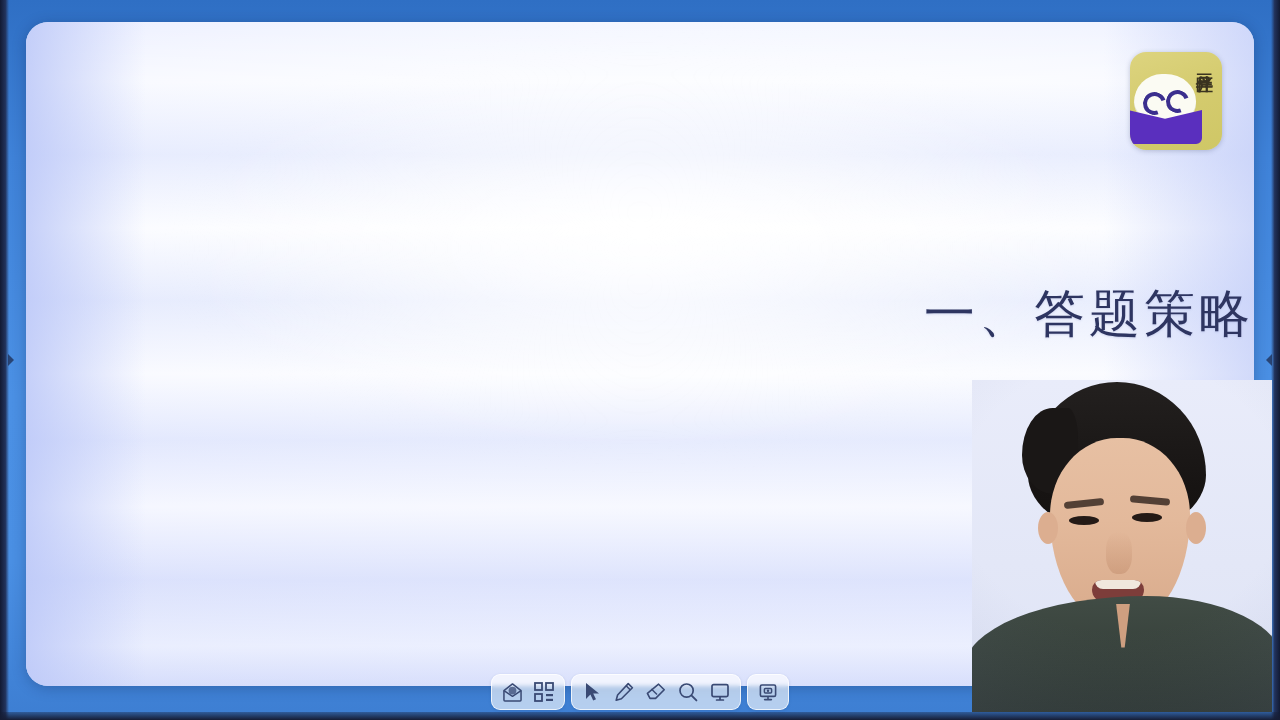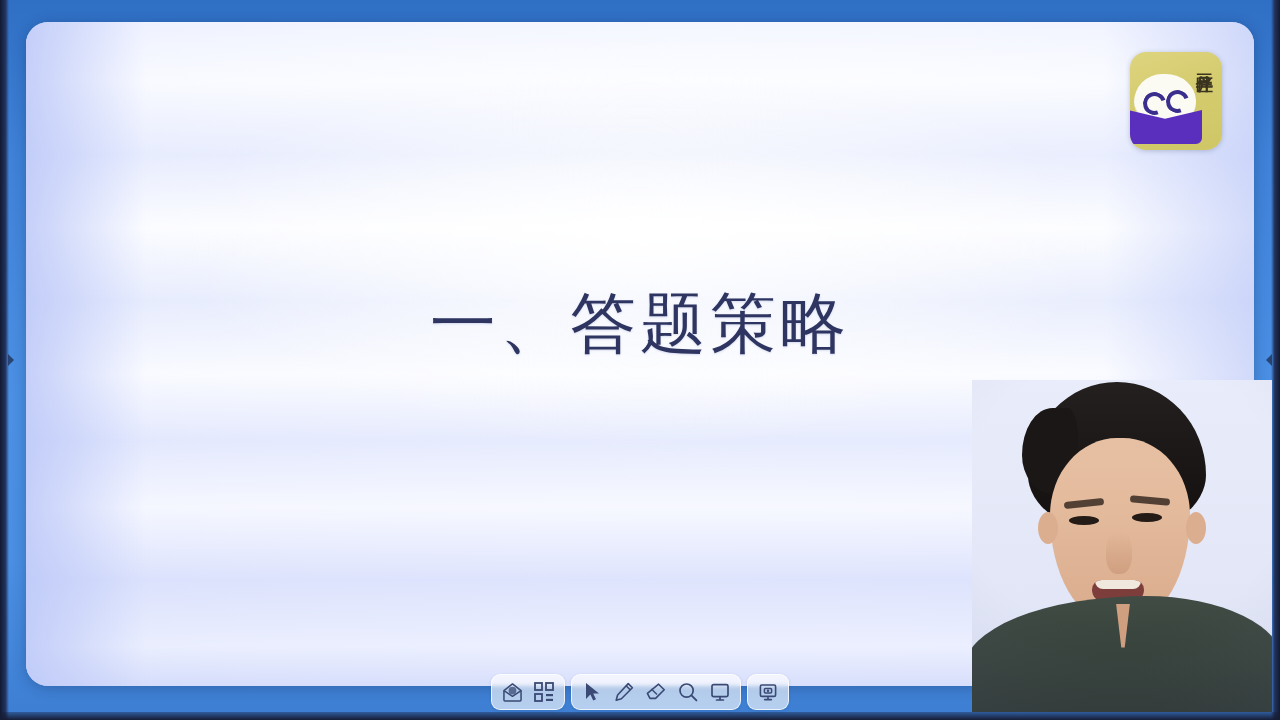--- a/index.html
+++ b/index.html
@@ -108,23 +108,23 @@
     background: linear-gradient(270deg, rgba(193,204,248,.7), rgba(193,204,248,0));
     pointer-events: none;
   }
 
   
   .slide-title {
     position: absolute;
     left: 0;
     right: 0;
     top: 262px;
-    text-align: center;
+    text-align: right;
     font-family: "Liberation Serif", "DejaVu Serif", serif;
-    font-size: 66px;
+    font-size: 51px;
     line-height: 1.2;
     letter-spacing: 4px;
     color: #2e3561;
     z-index: 3;
     white-space: nowrap;
     text-shadow: 0 1px 2px rgba(120,130,190,.25);
   }
 
   
   .brand-logo {

